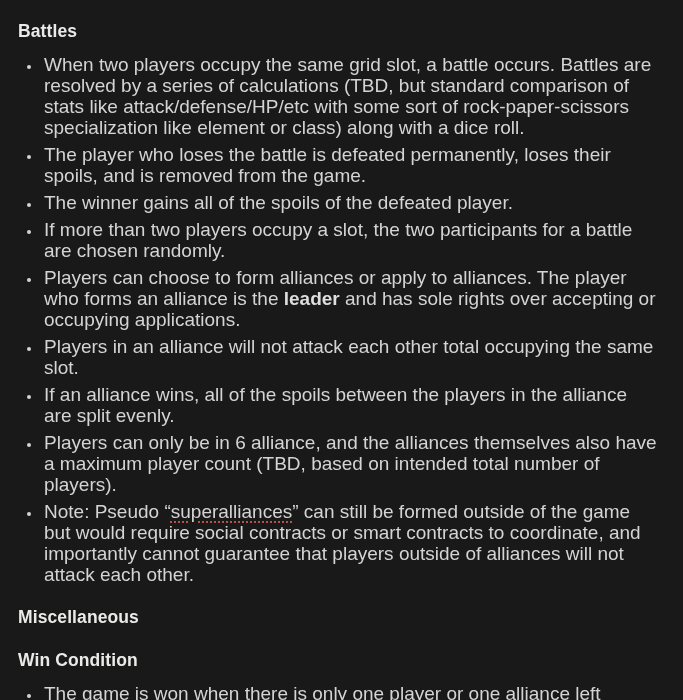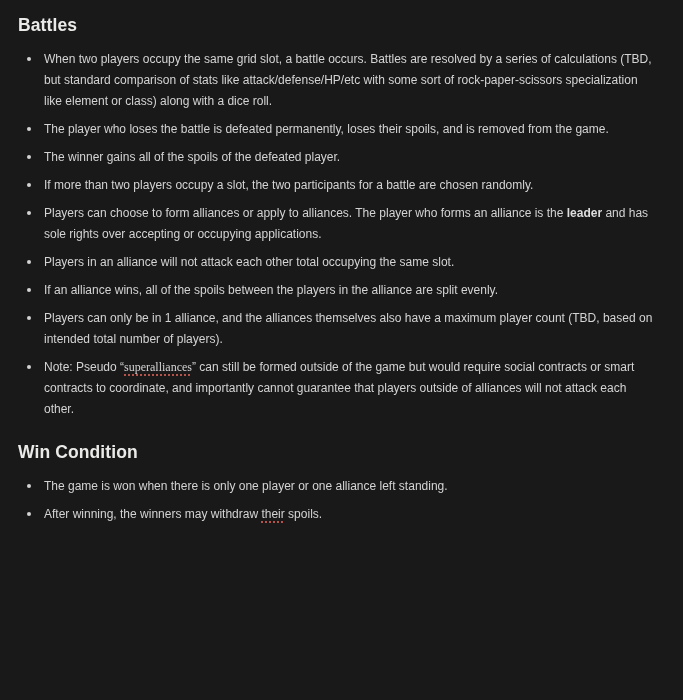--- a/index.html
+++ b/index.html
@@ -20,30 +20,30 @@
   }
   .section-heading {
     font-size: 17.5px;
     font-weight: 700;
     color: #eaeae8;
     line-height: 22px;
     margin: 21px 0 12px 0;
     letter-spacing: 0.1px;
   }
   .section:first-child .section-heading {
-    margin-top: 2px;
+    margin-top: 8px;
   }
   ul.bullet-list {
     margin: 0;
     padding: 0 0 0 24px;
     list-style: disc outside;
   }
   li.bullet-item {
     color: #d4d4d4;
-    font-size: 12px;
+    font-size: 19px;
     line-height: 21px;
     margin: 0 0 6px 0;
     padding-left: 2px;
     max-width: 614px;
   }
   li.bullet-item::marker {
     color: #d4d4d4;
     font-size: 13px;
   }
   .seg-bold {
@@ -68,25 +68,26 @@
         <li class="bullet-item"><span>The player who loses the battle is defeated permanently, loses their spoils, and is removed from the game.</span></li>
         <li class="bullet-item"><span>The winner gains all of the spoils of the defeated player.</span></li>
         <li class="bullet-item"><span>If more than two players occupy a slot, the two participants for a battle are chosen randomly.</span></li>
       </ul>
     </section>
     <section class="section">
       <ul class="bullet-list">
         <li class="bullet-item"><span>Players can choose to form alliances or apply to alliances. The player who forms an alliance is the </span><span class="seg-bold">leader</span><span> and has sole rights over accepting or occupying applications.</span></li>
         <li class="bullet-item"><span>Players in an alliance will not attack each other total occupying the same slot.</span></li>
         <li class="bullet-item"><span>If an alliance wins, all of the spoils between the players in the alliance are split evenly.</span></li>
-        <li class="bullet-item"><span>Players can only be in 1 alliance, and the alliances themselves also have a maximum player count (TBD, based on intended total number of players).</span></li>
-        <li class="bullet-item"><span>Note: Pseudo “</span><span class="seg-misspelled" style="text-decoration-color: rgb(181, 82, 74); font-family: Liberation Serif, serif;">superalliances</span><span>” can still be formed outside of the game but would require social contracts or smart contracts to coordinate, and importantly cannot guarantee that players outside of alliances will not attack each other.</span></li>
+        <li class="bullet-item"><span>Players can only be in 6 alliance, and the alliances themselves also have a maximum player count (TBD, based on intended total number of players).</span></li>
+        <li class="bullet-item"><span>Note: Pseudo “</span><span class="seg-misspelled" style="text-decoration-color: rgb(181, 82, 74);">superalliances</span><span>” can still be formed outside of the game but would require social contracts or smart contracts to coordinate, and importantly cannot guarantee that players outside of alliances will not attack each other.</span></li>
       </ul>
     </section>
     <section class="section">
+      <h3 class="section-heading">Miscellaneous</h3>
     </section>
     <section class="section">
       <h3 class="section-heading">Win Condition</h3>
       <ul class="bullet-list">
         <li class="bullet-item"><span>The game is won when there is only one player or one alliance left standing.</span></li>
         <li class="bullet-item"><span>After winning, the winners may withdraw </span><span class="seg-misspelled" style="text-decoration-color: rgb(181, 82, 74);">their</span><span> spoils.</span></li>
       </ul>
     </section>
   </main>
 

